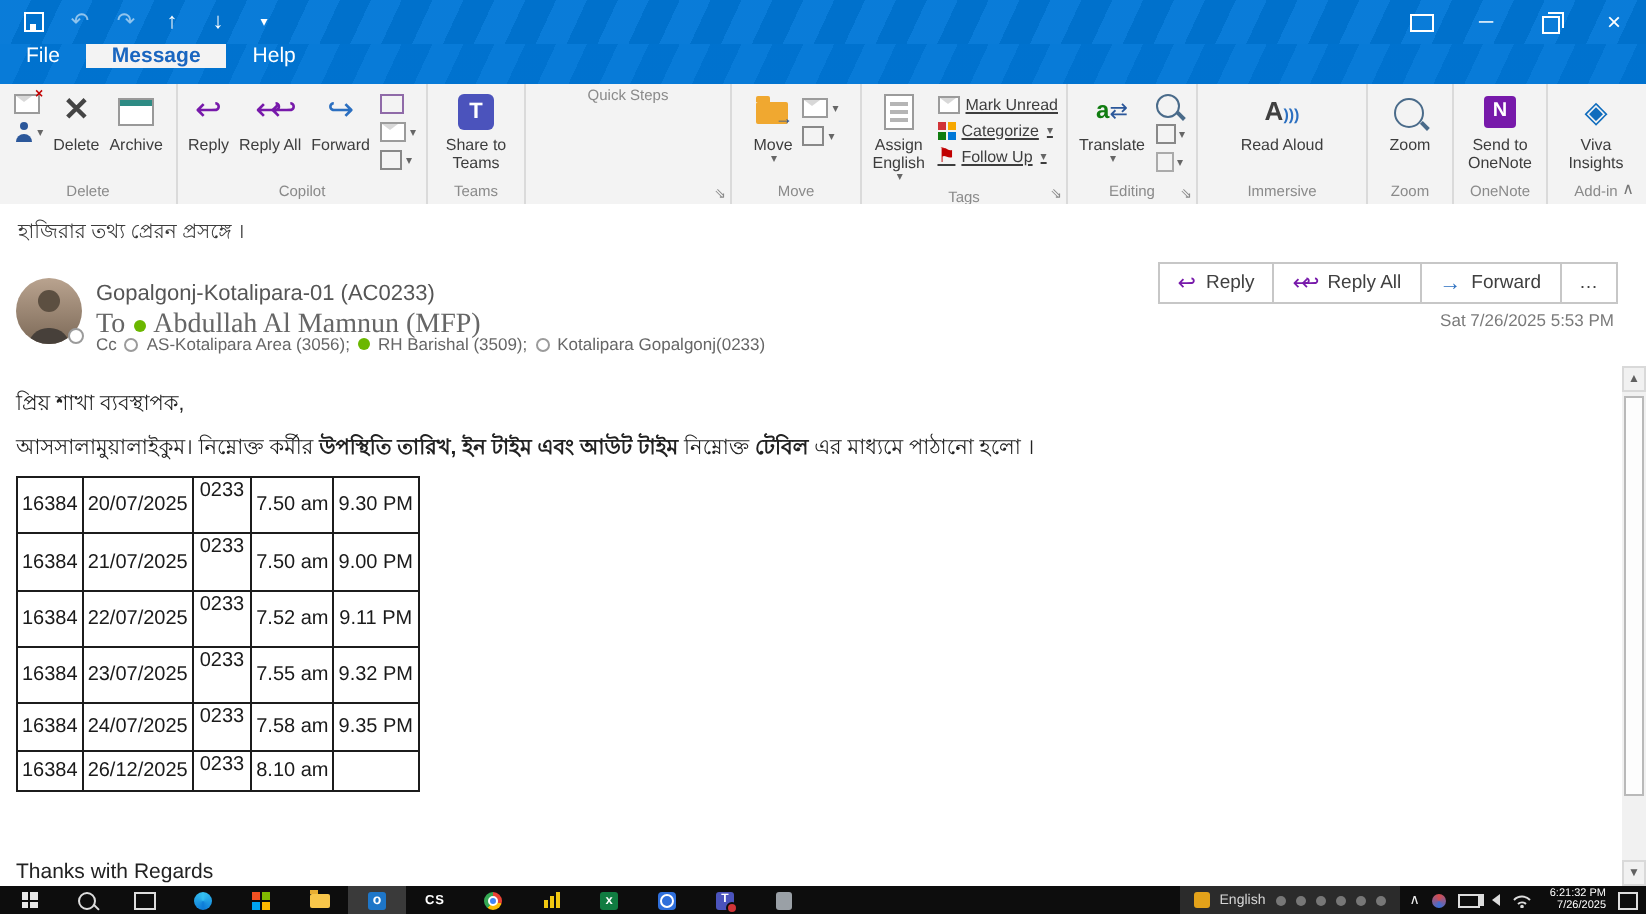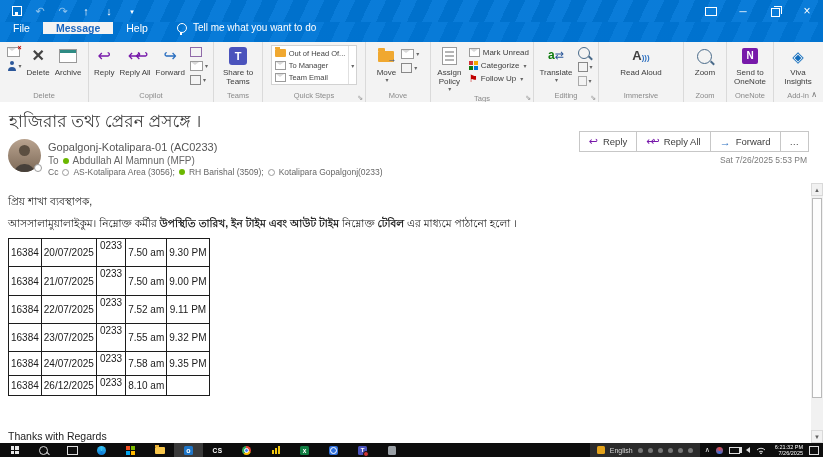--- a/index.html
+++ b/index.html
@@ -71,30 +71,30 @@
   .ra-ic i{font-style:normal;font-size:8px;color:#2b6fc0;}
   .book-ic{width:18px;height:13px;border:1px solid #2b579a;background:#fff;position:relative;}
   .book-ic::before{content:"";position:absolute;top:0;bottom:0;left:50%;width:1px;background:#2b579a;}
   .onenote-ic{width:16px;height:16px;border-radius:2px;background:#7719aa;color:#fff;font-weight:bold;font-size:10px;display:flex;align-items:center;justify-content:center;}
   .viva-ic{color:#0f6cbd;font-size:15px;line-height:1;}
   .qsteps{background:#fff;border:1px solid #d2d2d2;display:flex;align-items:stretch;margin-top:1px;}
   .qlist{display:flex;flex-direction:column;justify-content:space-around;padding:1px 3px;}
   .qitem{display:flex;align-items:center;gap:3px;font-size:7.5px;color:#444;height:12px;white-space:nowrap;}
   .qcaret{display:flex;align-items:center;border-left:1px solid #e0e0e0;padding:0 2px;font-size:6px;color:#666;}
   .collapse-rib{position:absolute;right:6px;bottom:3px;font-size:8px;color:#777;}
-  .tagtxt{display:flex;align-items:center;gap:3px;font-size:8px;color:#3d3d3d;height:12px;white-space:nowrap;}
+  .tagtxt{display:flex;align-items:center;gap:3px;font-size:8px;color:#3d3d3d;height:12px;white-space:nowrap;text-decoration:underline;}
   
   .msghdr{position:absolute;top:102px;left:0;right:0;height:81px;background:#fff;}
-  .subject{position:absolute;top:6px;left:9px;font-size:17px;color:#3c3c3c;}
+  .subject{position:absolute;top:6px;left:9px;font-size:10px;color:#3c3c3c;}
   .avatar{position:absolute;top:37px;left:8px;width:33px;height:33px;border-radius:50%;background:linear-gradient(#b9a38f,#7d6a58);overflow:hidden;}
   .avatar::before{content:"";position:absolute;top:6px;left:11px;width:11px;height:11px;border-radius:50%;background:#5c4f41;}
   .avatar::after{content:"";position:absolute;bottom:-4px;left:6px;width:21px;height:12px;border-radius:10px 10px 0 0;background:#47403a;}
   .av-presence{position:absolute;top:62px;left:34px;width:6px;height:6px;border-radius:50%;background:#fff;border:1.5px solid #9b9b9b;}
   .sender{position:absolute;top:39px;left:48px;font-size:11px;color:#555;}
-  .toline{position:absolute;top:53px;left:48px;font-size:10px;color:#666;display:flex;align-items:center;gap:4px;}
+  .toline{position:absolute;top:53px;left:48px;font-size:14px;color:#666;display:flex;align-items:center;gap:4px;font-family:Liberation Serif, serif;}
   .ccline{position:absolute;top:65px;left:48px;font-size:8.5px;color:#666;display:flex;align-items:center;gap:4px;}
   .dot{width:6px;height:6px;border-radius:50%;display:inline-block;flex:0 0 auto;}
   .dot.on{background:#6bb700;}
   .dot.off{width:5px;height:5px;background:#fff;border:1px solid #9b9b9b;}
   .hdr-actions{position:absolute;top:29px;right:14px;display:flex;}
   .hbtn{display:flex;align-items:center;gap:5px;border:1px solid #c7c7c7;background:#fff;height:19px;padding:0 9px;font-size:9.5px;color:#404040;margin-left:-1px;}
   .hbtn .pa{color:#7719aa;font-size:11px;}
   .hbtn .ba{color:#2b6fc0;font-size:11px;}
   .hdr-date{position:absolute;top:53px;right:16px;font-size:8.5px;color:#7a7a7a;}
   
@@ -189,24 +189,20 @@
       <span class="winbtn" style="font-size:12px">
           <span>×</span>
         </span>
     </div>
   </div>
 
   <div class="tabrow">
     <span class="tab">File</span>
     <span class="tab active">Message</span>
     <span class="tab">Help</span>
-    <span class="tellme">
-      <span class="bulb"></span>
-      <span>Tell me what you want to do</span>
-    </span>
     <span class="copilot" style="top:24px;">
       <span class="spark"></span>
       <span>Copilot</span>
       <span class="cv">▾</span>
     </span>
   </div>
 
   <div class="ribbon">
 
     <div class="group" style="width:88px">
@@ -278,39 +274,20 @@
           <span class="ic">
               <span class="teams-ic">T</span>
             </span>
           <span>Share to Teams</span>
         </div>
       </div>
       <div class="glabel">Teams</div>
     </div>
 
     <div class="group" style="width:102px">
-      <div class="gc" style="padding-top:2px">
-        <div class="qsteps">
-          <div class="qlist">
-            <span class="qitem">
-                <span class="sfolder"></span>
-                <span>Out of Head Of...</span>
-              </span>
-            <span class="qitem">
-                <span class="env" style="width:9px;height:7px"></span>
-                <span>To Manager</span>
-              </span>
-            <span class="qitem">
-                <span class="env" style="width:9px;height:7px"></span>
-                <span>Team Email</span>
-              </span>
-          </div>
-          <span class="qcaret">▾</span>
-        </div>
-      </div>
       <div class="glabel">Quick Steps</div>
       <span class="dlauncher">⇘</span>
     </div>
 
     <div class="group" style="width:64px">
       <div class="gc">
         <div class="bigbtn caret">
           <span class="ic">
               <span class="folder-ic">
                 <span class="mv">→</span>
@@ -329,21 +306,21 @@
       </div>
       <div class="glabel">Move</div>
     </div>
 
     <div class="group" style="width:102px">
       <div class="gc">
         <div class="bigbtn caret">
           <span class="ic">
               <span class="policy-ic"></span>
             </span>
-          <span style="white-space:pre-line">Assign Policy</span>
+          <span style="white-space:pre-line">Assign English</span>
         </div>
         <div class="minicol" style="gap:1px">
           <span class="tagtxt">
               <span class="env" style="width:9px;height:7px"></span>
               <span>Mark Unread</span>
             </span>
           <span class="tagtxt caret">
               <span class="cat-ic">
                 <span style="background:#d13438"></span>
                 <span style="background:#f7a800"></span>

